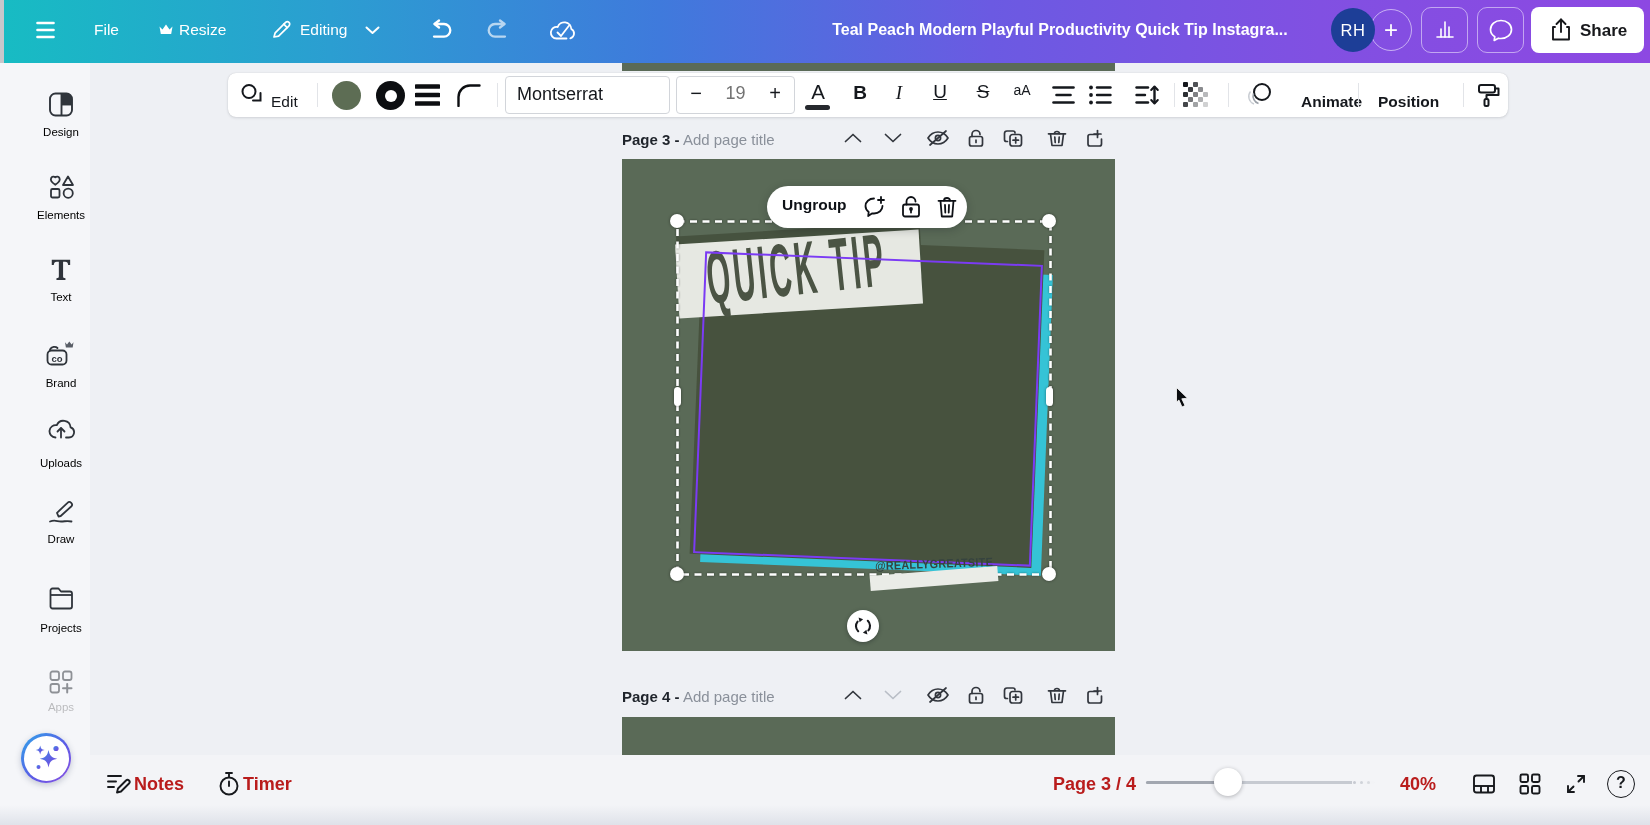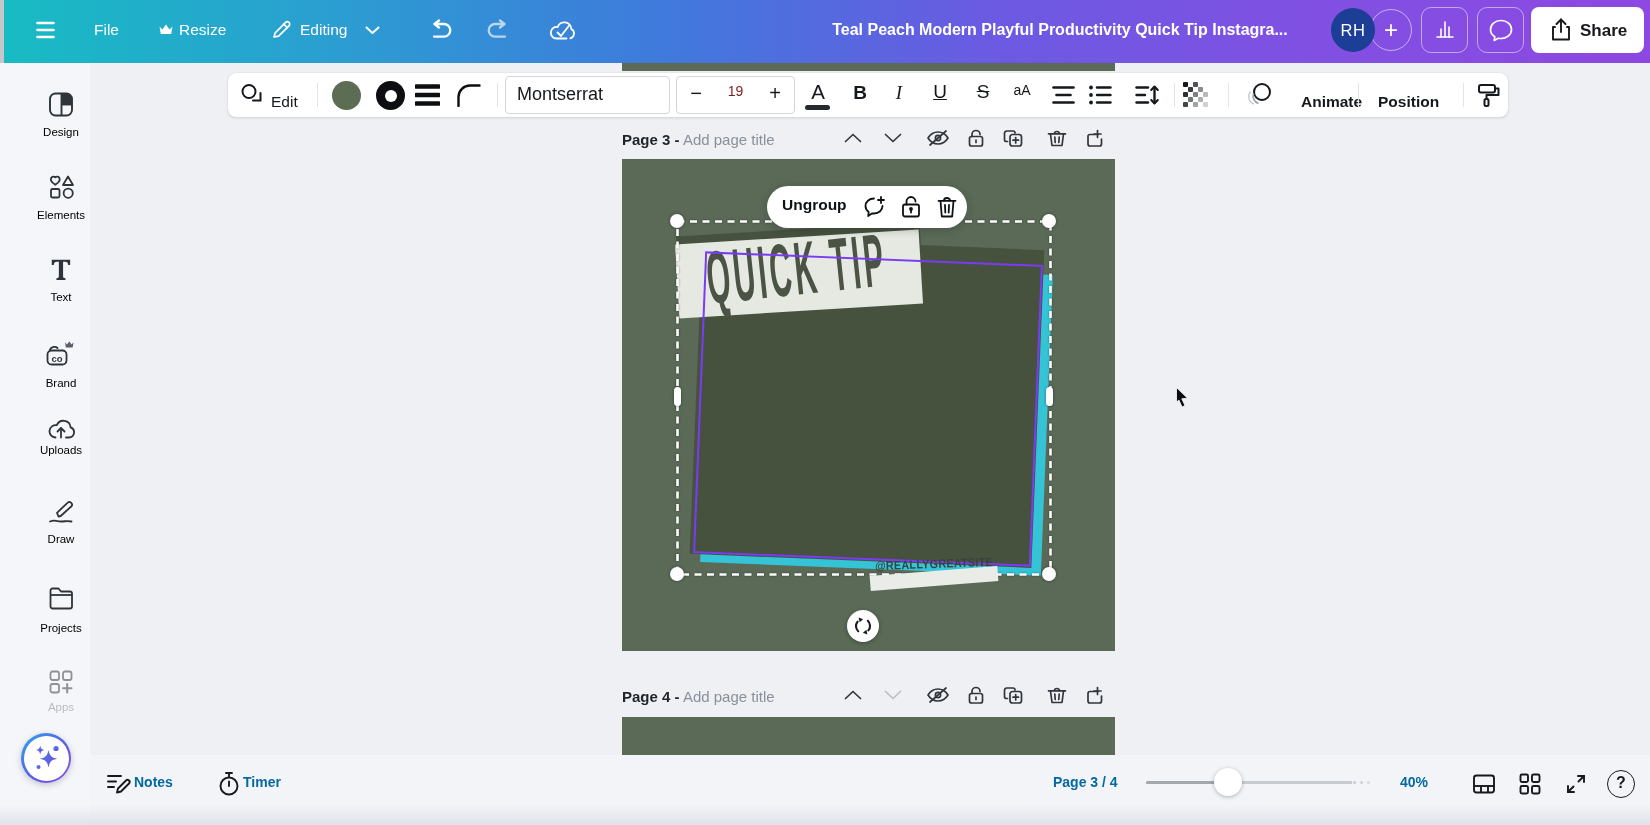--- a/index.html
+++ b/index.html
@@ -32,21 +32,21 @@
   .page { position:absolute; left:532px; width:493px; background:#5a6a57; }
   .pghead { position:absolute; font-size:15px; color:#1f242b; white-space:nowrap; }
   .pghead b { font-weight:700;margin-top:30px; }
   .pghead span { color:#8a909a; }
   .hicon { position:absolute; }
 
   
   #bottombar { position:absolute; left:0; top:755px; width:1650px; height:70px; background:#f3f4f7; }
   #bottomfade { position:absolute; left:0; top:805px; width:1650px; height:20px;
      background:linear-gradient(180deg, rgba(215,219,228,0) 0%, rgba(206,211,222,.55) 100%); z-index:40; pointer-events:none; }
-  .bb-txt { font-size:14px; font-weight:600; color:#0369a1; }
+  .bb-txt { font-size:18px; font-weight:600; color:#b91c1c; }
 </style>
 </head>
 <body>
 
 <div id="canvas">
 
   <div class="page" style="top:0;height:7.5px"></div>
 
   <div class="pghead" style="left:532px;top:67.5px"><b>Page 3 -</b> <span>Add page title</span></div>
   <svg class="hicon" style="left:754px;top:66px" width="260" height="18" viewBox="0 0 260 18">
@@ -317,21 +317,21 @@
   </div>
 
   <div class="side-item" style="top:353px">
     <svg width="28" height="25" viewBox="0 0 28 25">
       <g stroke="#2f343b" stroke-width="1.8" fill="none" stroke-linecap="round" stroke-linejoin="round">
         <path d="M8.5 21.5 a6.2 6.2 0 1 1 1.3 -12.3 a7.2 7.2 0 0 1 13.8 2.2 a5.2 5.2 0 0 1 -1.7 10.1 L19 21.5"></path>
         <path d="M14 21.5 L14 12.5"></path>
         <path d="M10.5 15.5 L14 12 L17.5 15.5"></path>
       </g>
     </svg>
-    <span class="lbl" style="margin-top:3px">Uploads</span>
+    <span class="lbl" style="margin-top:16px">Uploads</span>
   </div>
 
   <div class="side-item" style="top:437px">
     <svg width="28" height="25" viewBox="0 0 28 25">
       <g stroke="#2f343b" stroke-width="1.8" fill="none" stroke-linecap="round" stroke-linejoin="round">
         <path d="M10.5 16.5 L9 12.8 L19.5 2.8 a2.6 2.6 0 0 1 3.7 3.7 L12.7 16 Z" transform="translate(1,0)"></path>
         <path d="M3 21.5 C8 19.5 10 21.5 14 21.5 C18 21.5 20 20.5 24.5 21.5"></path>
       </g>
     </svg>
     <span class="lbl" style="margin-top:8px">Draw</span>
@@ -405,21 +405,21 @@
   <svg class="abs" style="left:229px;top:11px" width="24" height="23" viewBox="0 0 24 23">
     <path d="M1.5 22 L1.5 13 A11.5 11.5 0 0 1 13 1.5 L22.5 1.5" stroke="#0c0e11" stroke-width="2.4" fill="none" stroke-linecap="round"></path>
   </svg>
   <div class="tdiv" style="left:269px"></div>
 
   <div class="abs" style="left:277px;top:3px;width:165px;height:38px;border:1px solid #d2d5da;border-radius:4px"></div>
   <div class="abs" style="left:289px;top:11px;font-size:18px;color:#15181d">Montserrat</div>
 
   <div class="abs" style="left:448px;top:3px;width:119px;height:38px;border:1px solid #d2d5da;border-radius:4px"></div>
   <div class="abs" style="left:458px;top:9px;width:20px;text-align:center;font-size:20px;color:#15181d">−</div>
-  <div class="abs" style="left:448px;top:10px;width:119px;text-align:center;font-size:14px;color:#7f1d1d">19</div>
+  <div class="abs" style="left:448px;top:10px;width:119px;text-align:center;font-size:18px;color:#737373">19</div>
   <div class="abs" style="left:537px;top:9px;width:20px;text-align:center;font-size:20px;color:#15181d">+</div>
 
   <div class="abs" style="left:577px;top:7px;width:26px;text-align:center;font-size:20.5px;font-weight:500;color:#15181d">A</div>
   <div class="abs" style="left:577px;top:31.5px;width:25px;height:5px;border-radius:2.5px;background:#26292e"></div>
 
   <div class="abs" style="left:619px;top:9px;width:26px;text-align:center;font-size:19px;font-weight:800;color:#15181d">B</div>
   <div class="abs" style="left:658px;top:9px;width:26px;text-align:center;font-size:19px;font-style:italic;font-family:'Liberation Serif',serif;color:#15181d">I</div>
   <div class="abs" style="left:699px;top:8px;width:26px;text-align:center;font-size:19px;color:#15181d;text-decoration:underline">U</div>
   <div class="abs" style="left:742px;top:8px;width:26px;text-align:center;font-size:19px;color:#15181d;text-decoration:line-through">S</div>
   <div class="abs" style="left:781px;top:9px;width:26px;text-align:center;font-size:14px;color:#15181d">aA</div>

